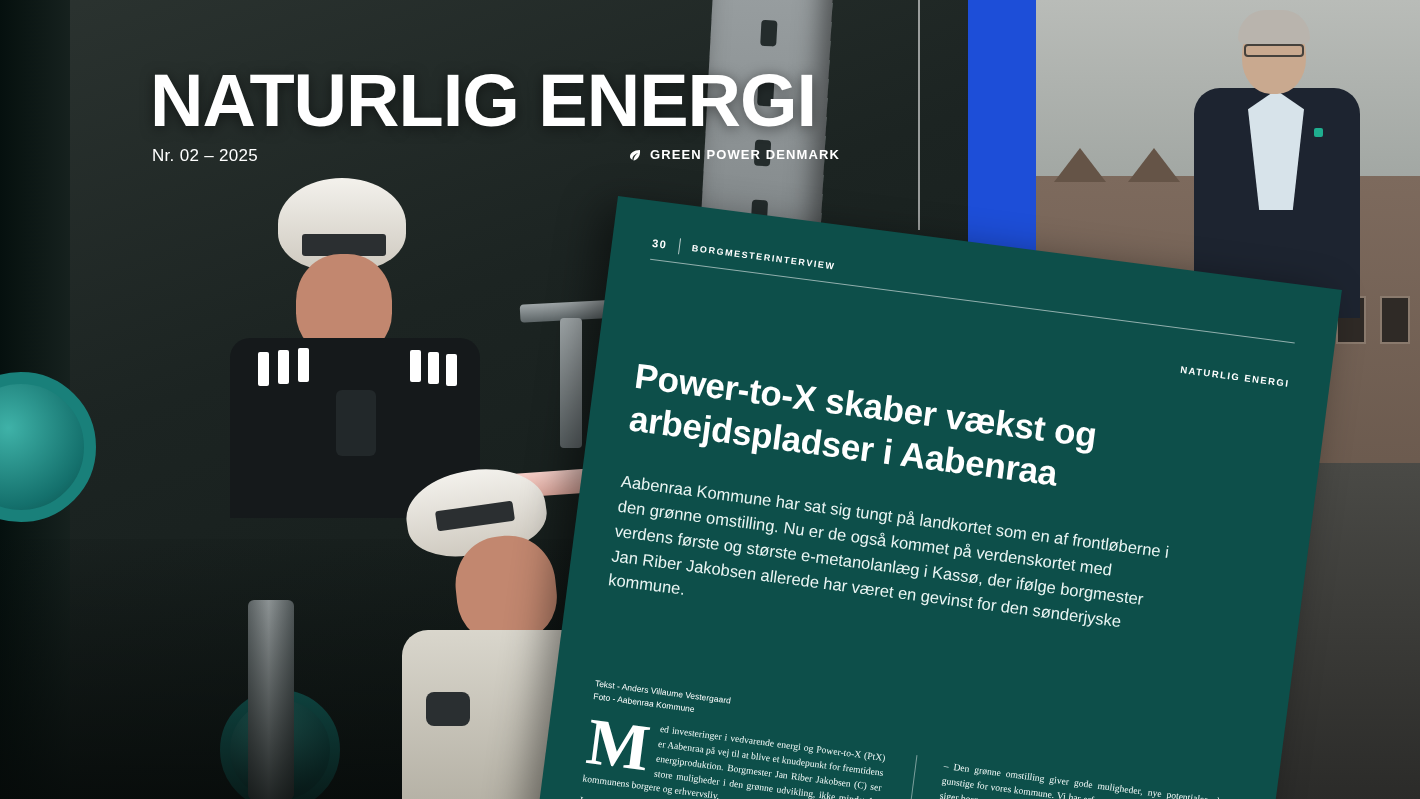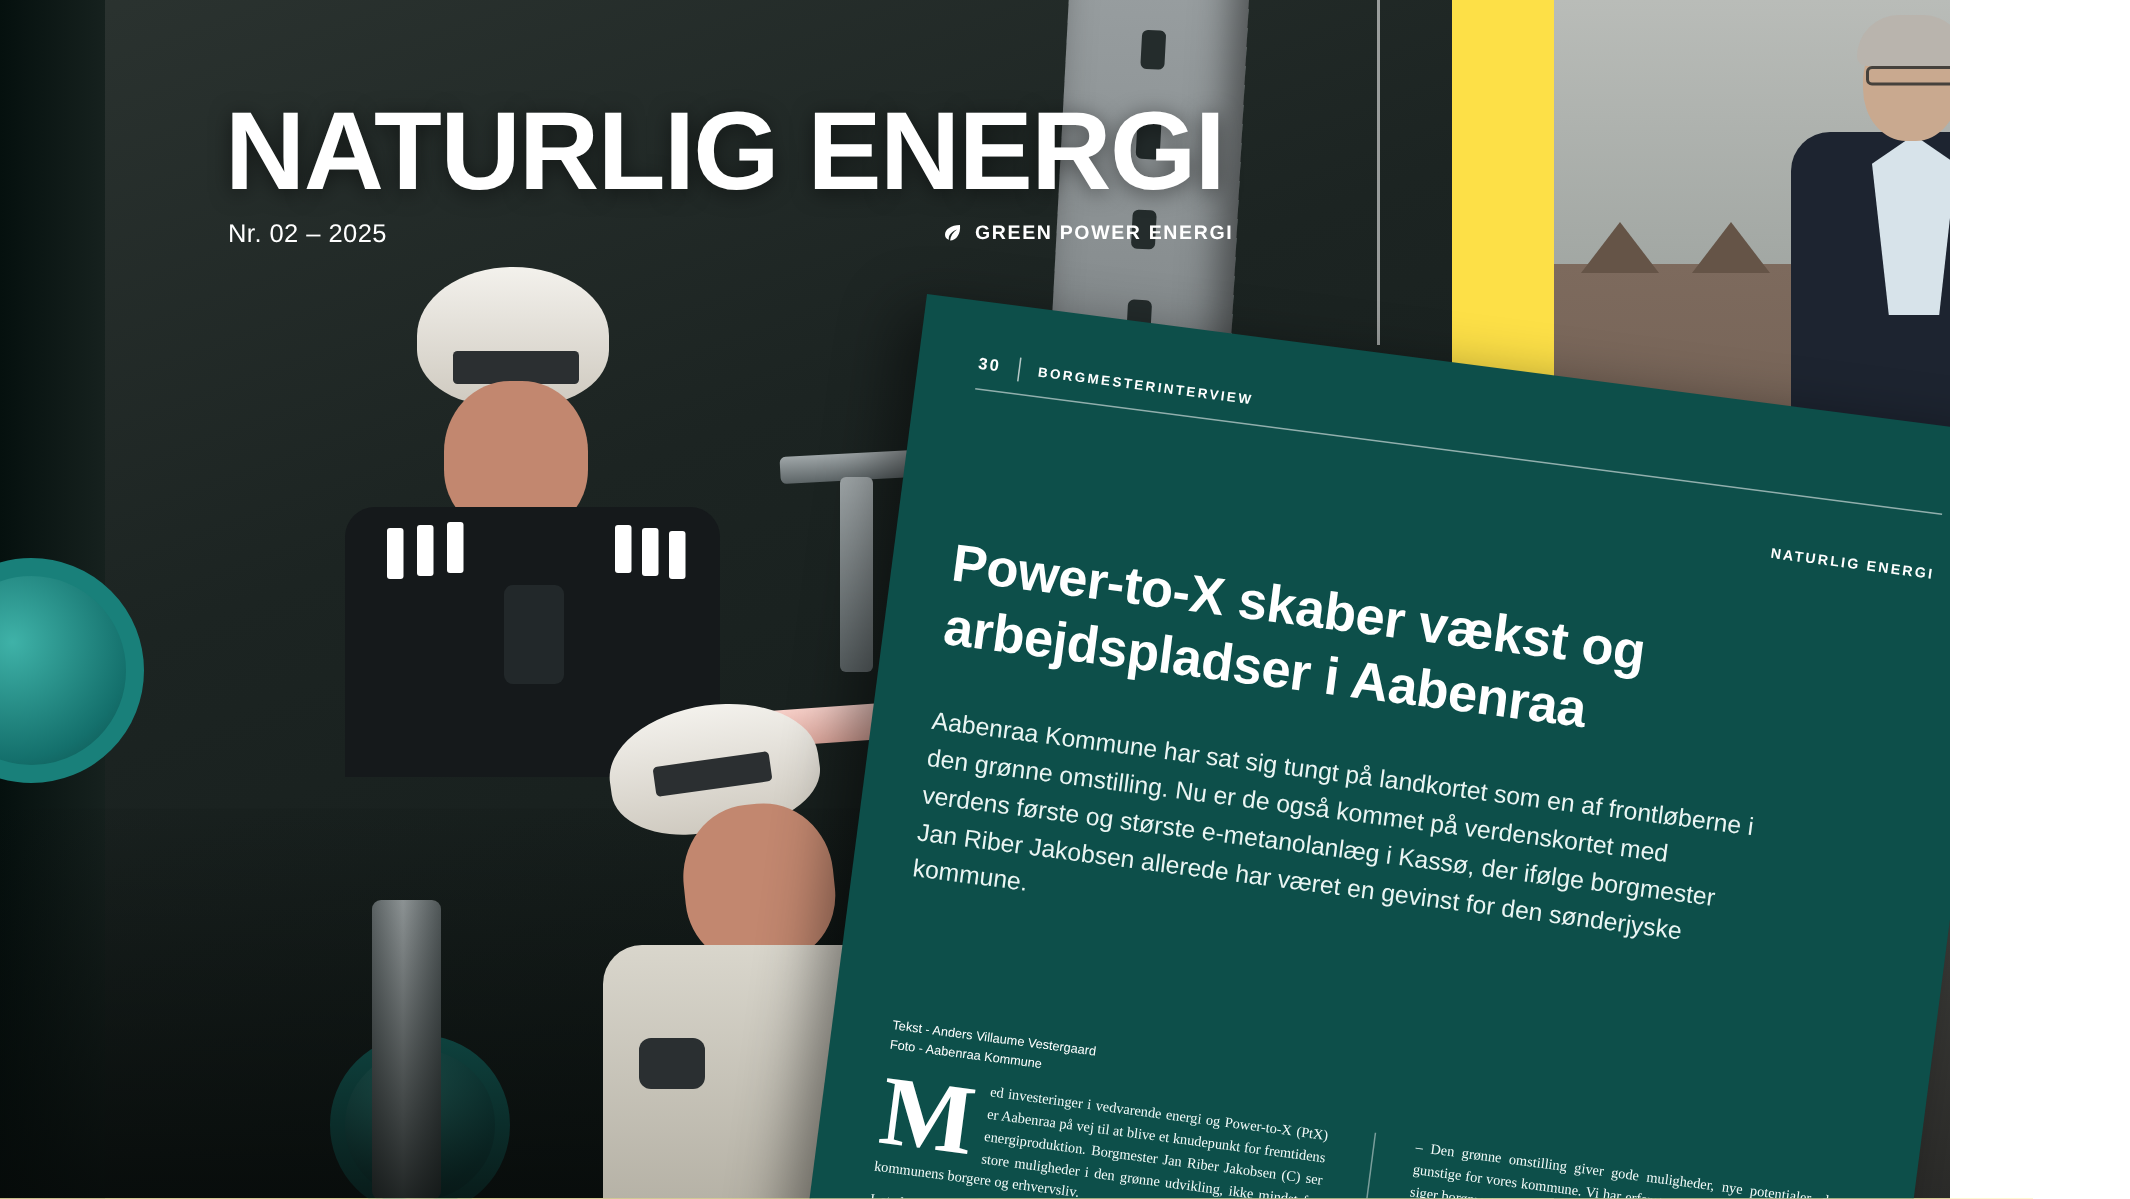--- a/index.html
+++ b/index.html
@@ -4,23 +4,23 @@
 <style>
   * { box-sizing: border-box; margin: 0; padding: 0; }
   html, body {
     width: 1420px; height: 799px;
     overflow: hidden;
     background: #ffffff;
     font-family: "Liberation Sans", sans-serif;
   }
   .stage {
     position: relative;
-    width: 1300px; height: 799px;
-    overflow: hidden;
-    background: #fde047;
+    width: 1420px; height: 799px;
+    overflow: hidden;
+    background: #1d4ed8;
   }
 
   
   .right-photo {
     position: absolute;
     left: 1036px; top: 0px;
     width: 384px; height: 799px;
     background: linear-gradient(180deg, #8d8d86 0%, #6f6f69 30%, #5a5a55 60%, #3a3a37 100%);
     overflow: hidden;
   }
@@ -311,21 +311,21 @@
     </div>
 
     <div class="cov-title">NATURLIG ENERGI</div>
     <div class="cov-issue">Nr. 02 – 2025</div>
     <div class="cov-brand">
       <span class="brand-mark">
         <svg width="14" height="14" viewBox="0 0 14 14">
             <path d="M12 2C6 2 2 5 2 8.5c0 1.6 1 2.9 2.6 3.3C4 9 6.5 6.2 10 5c-2.6 1.8-4.3 4.4-4.6 7.4C9.6 12.2 12.6 8 12 2z" fill="#ffffff"></path>
           </svg>
       </span>
-      <span>GREEN POWER ENERGI</span>
+      <span>GREEN POWER DENMARK</span>
     </div>
   </div>
 
   <div class="spread">
     <div class="sp-inner">
       <div class="sp-topbar">
         <span class="sp-pagenum">30</span>
         <span class="sp-vsep"></span>
         <span class="sp-section">BORGMESTERINTERVIEW</span>
       </div>

